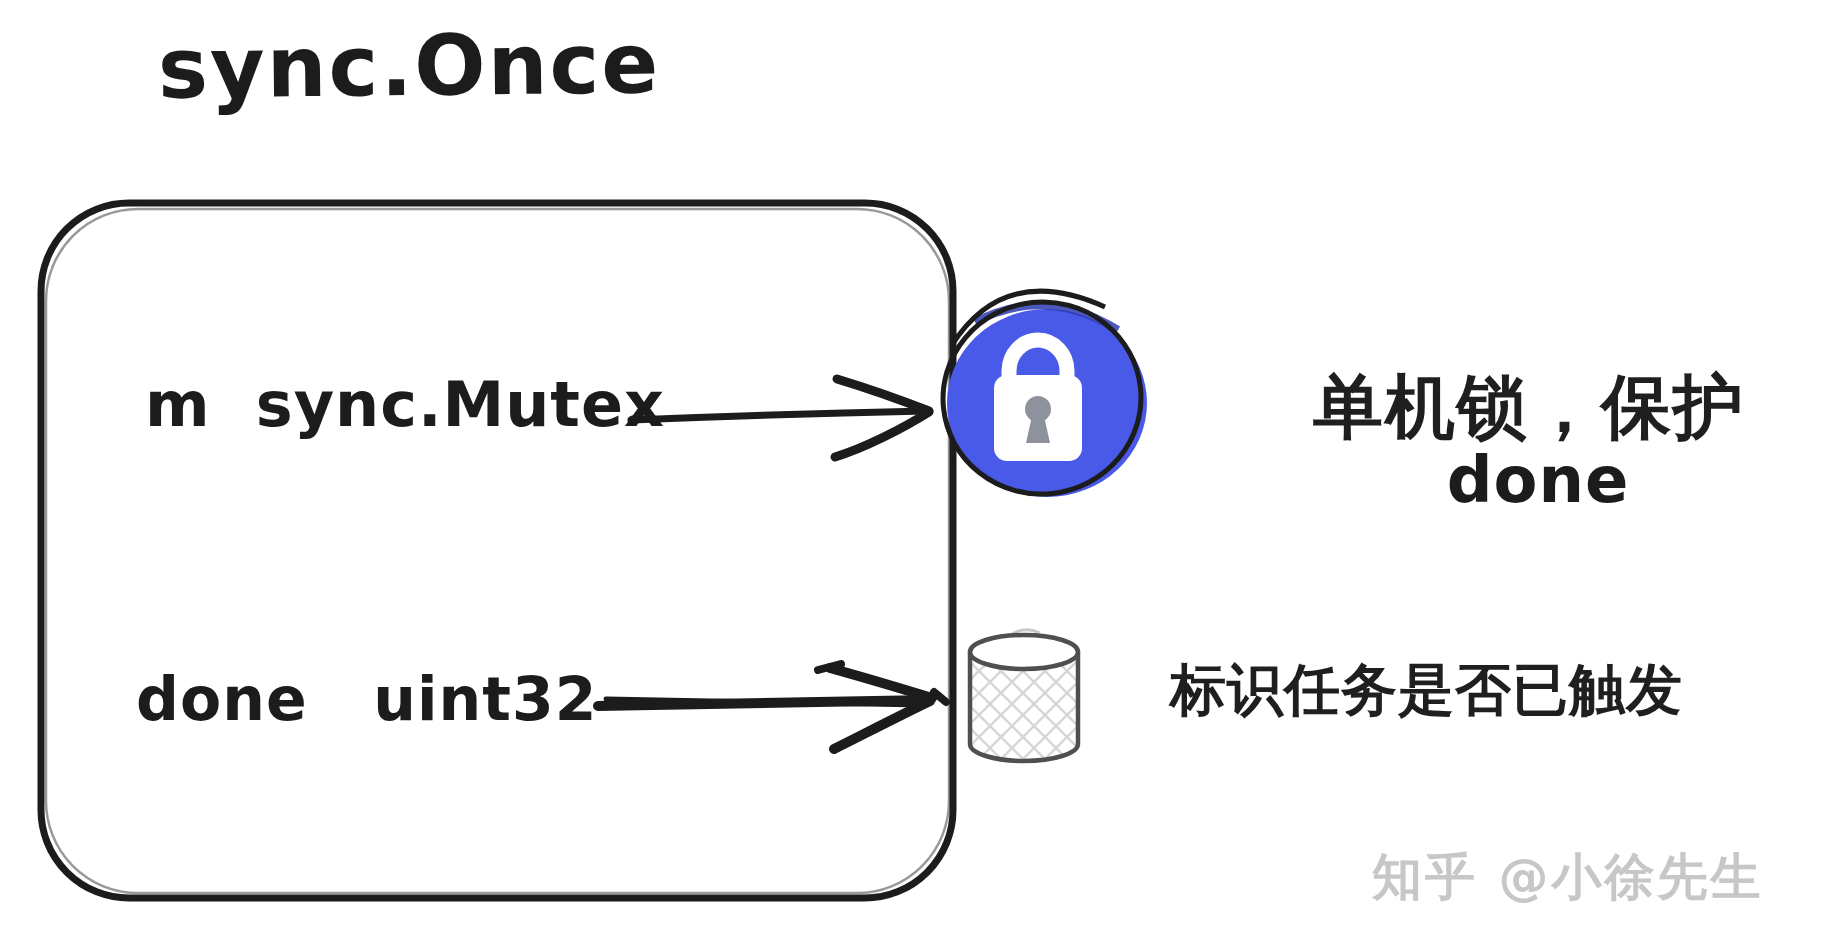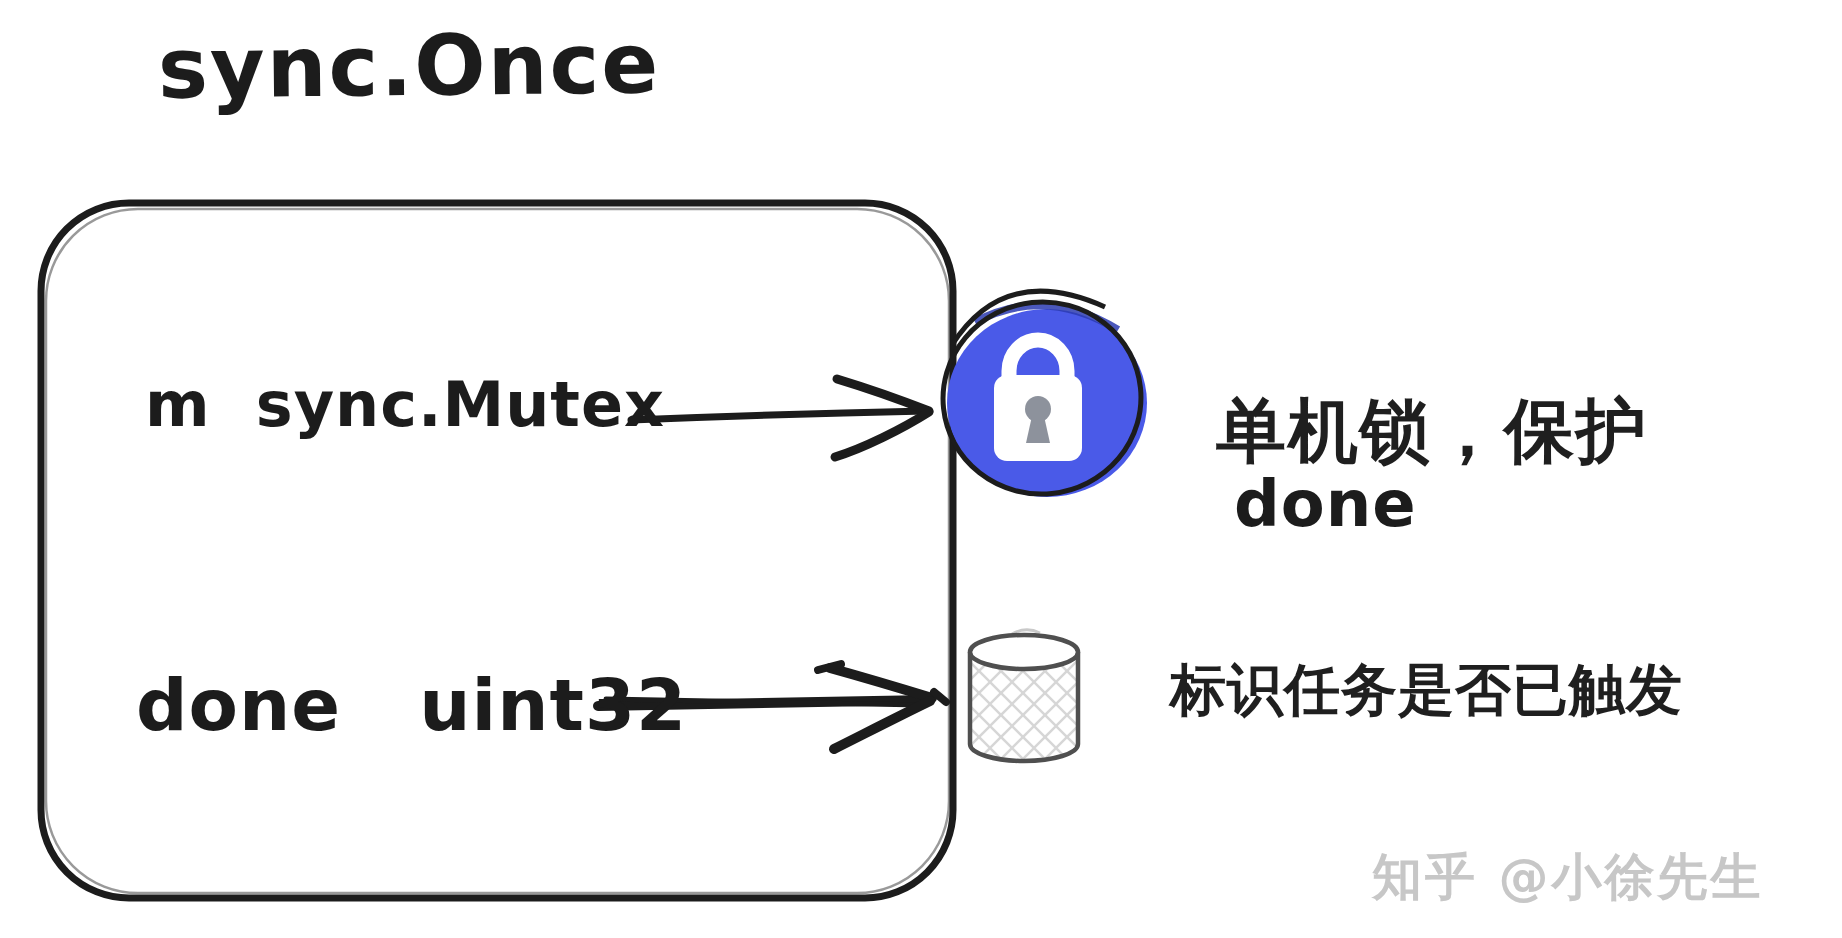--- a/index.html
+++ b/index.html
@@ -3,20 +3,21 @@
 <meta charset="utf-8">
 <style>
   html, body { margin: 0; padding: 0; background: #ffffff; }
   #canvas {
     position: relative;
     width: 1842px;
     height: 938px;
     background: #ffffff;
     overflow: hidden;
     font-family: "DejaVu Sans", "Liberation Sans", sans-serif;
+    text-align: center;
   }
   #scene {
     position: absolute;
     left: 0; top: 0;
     width: 1842px; height: 938px;
   }
   .hand {
     font-family: "DejaVu Sans", sans-serif;
     font-weight: 700;
     color: #1c1c1c;
@@ -31,23 +32,23 @@
   .title {
     position: absolute;
     left: 158px; top: 20px;
     font-size: 84px;
     letter-spacing: 2px;
     line-height: 1.1;
     transform: rotate(-0.6deg);
   }
   .field { position: absolute; line-height: 1; }
   #field-m   { left: 145px; top: 374px; font-size: 62px; letter-spacing: 1px; }
-  #field-done{ left: 136px; top: 669px; font-size: 72px; letter-spacing: 1px; }
+  #field-done{ left: 136px; top: 669px; font-size: 60px; letter-spacing: 1px; }
   .annotation { position: absolute; line-height: 1.08; }
-  #ann-mutex { left: 1216px; top: 370px; margin-top: 24px; }
+  #ann-mutex { left: 1216px; top: 370px; }
   #ann-mutex .cjk  { font-size: 70px; letter-spacing: 2px; }
   #ann-mutex .code { font-size: 64px; margin-left: 18px; letter-spacing: 1px; }
   #ann-done  { left: 1170px; top: 660px; }
   #ann-done .cjk { font-size: 56px; letter-spacing: 1px; }
   .watermark {
     position: absolute;
     left: 1372px; top: 828px;
     font-size: 50px;
     letter-spacing: 3px;
     font-weight: 600;

